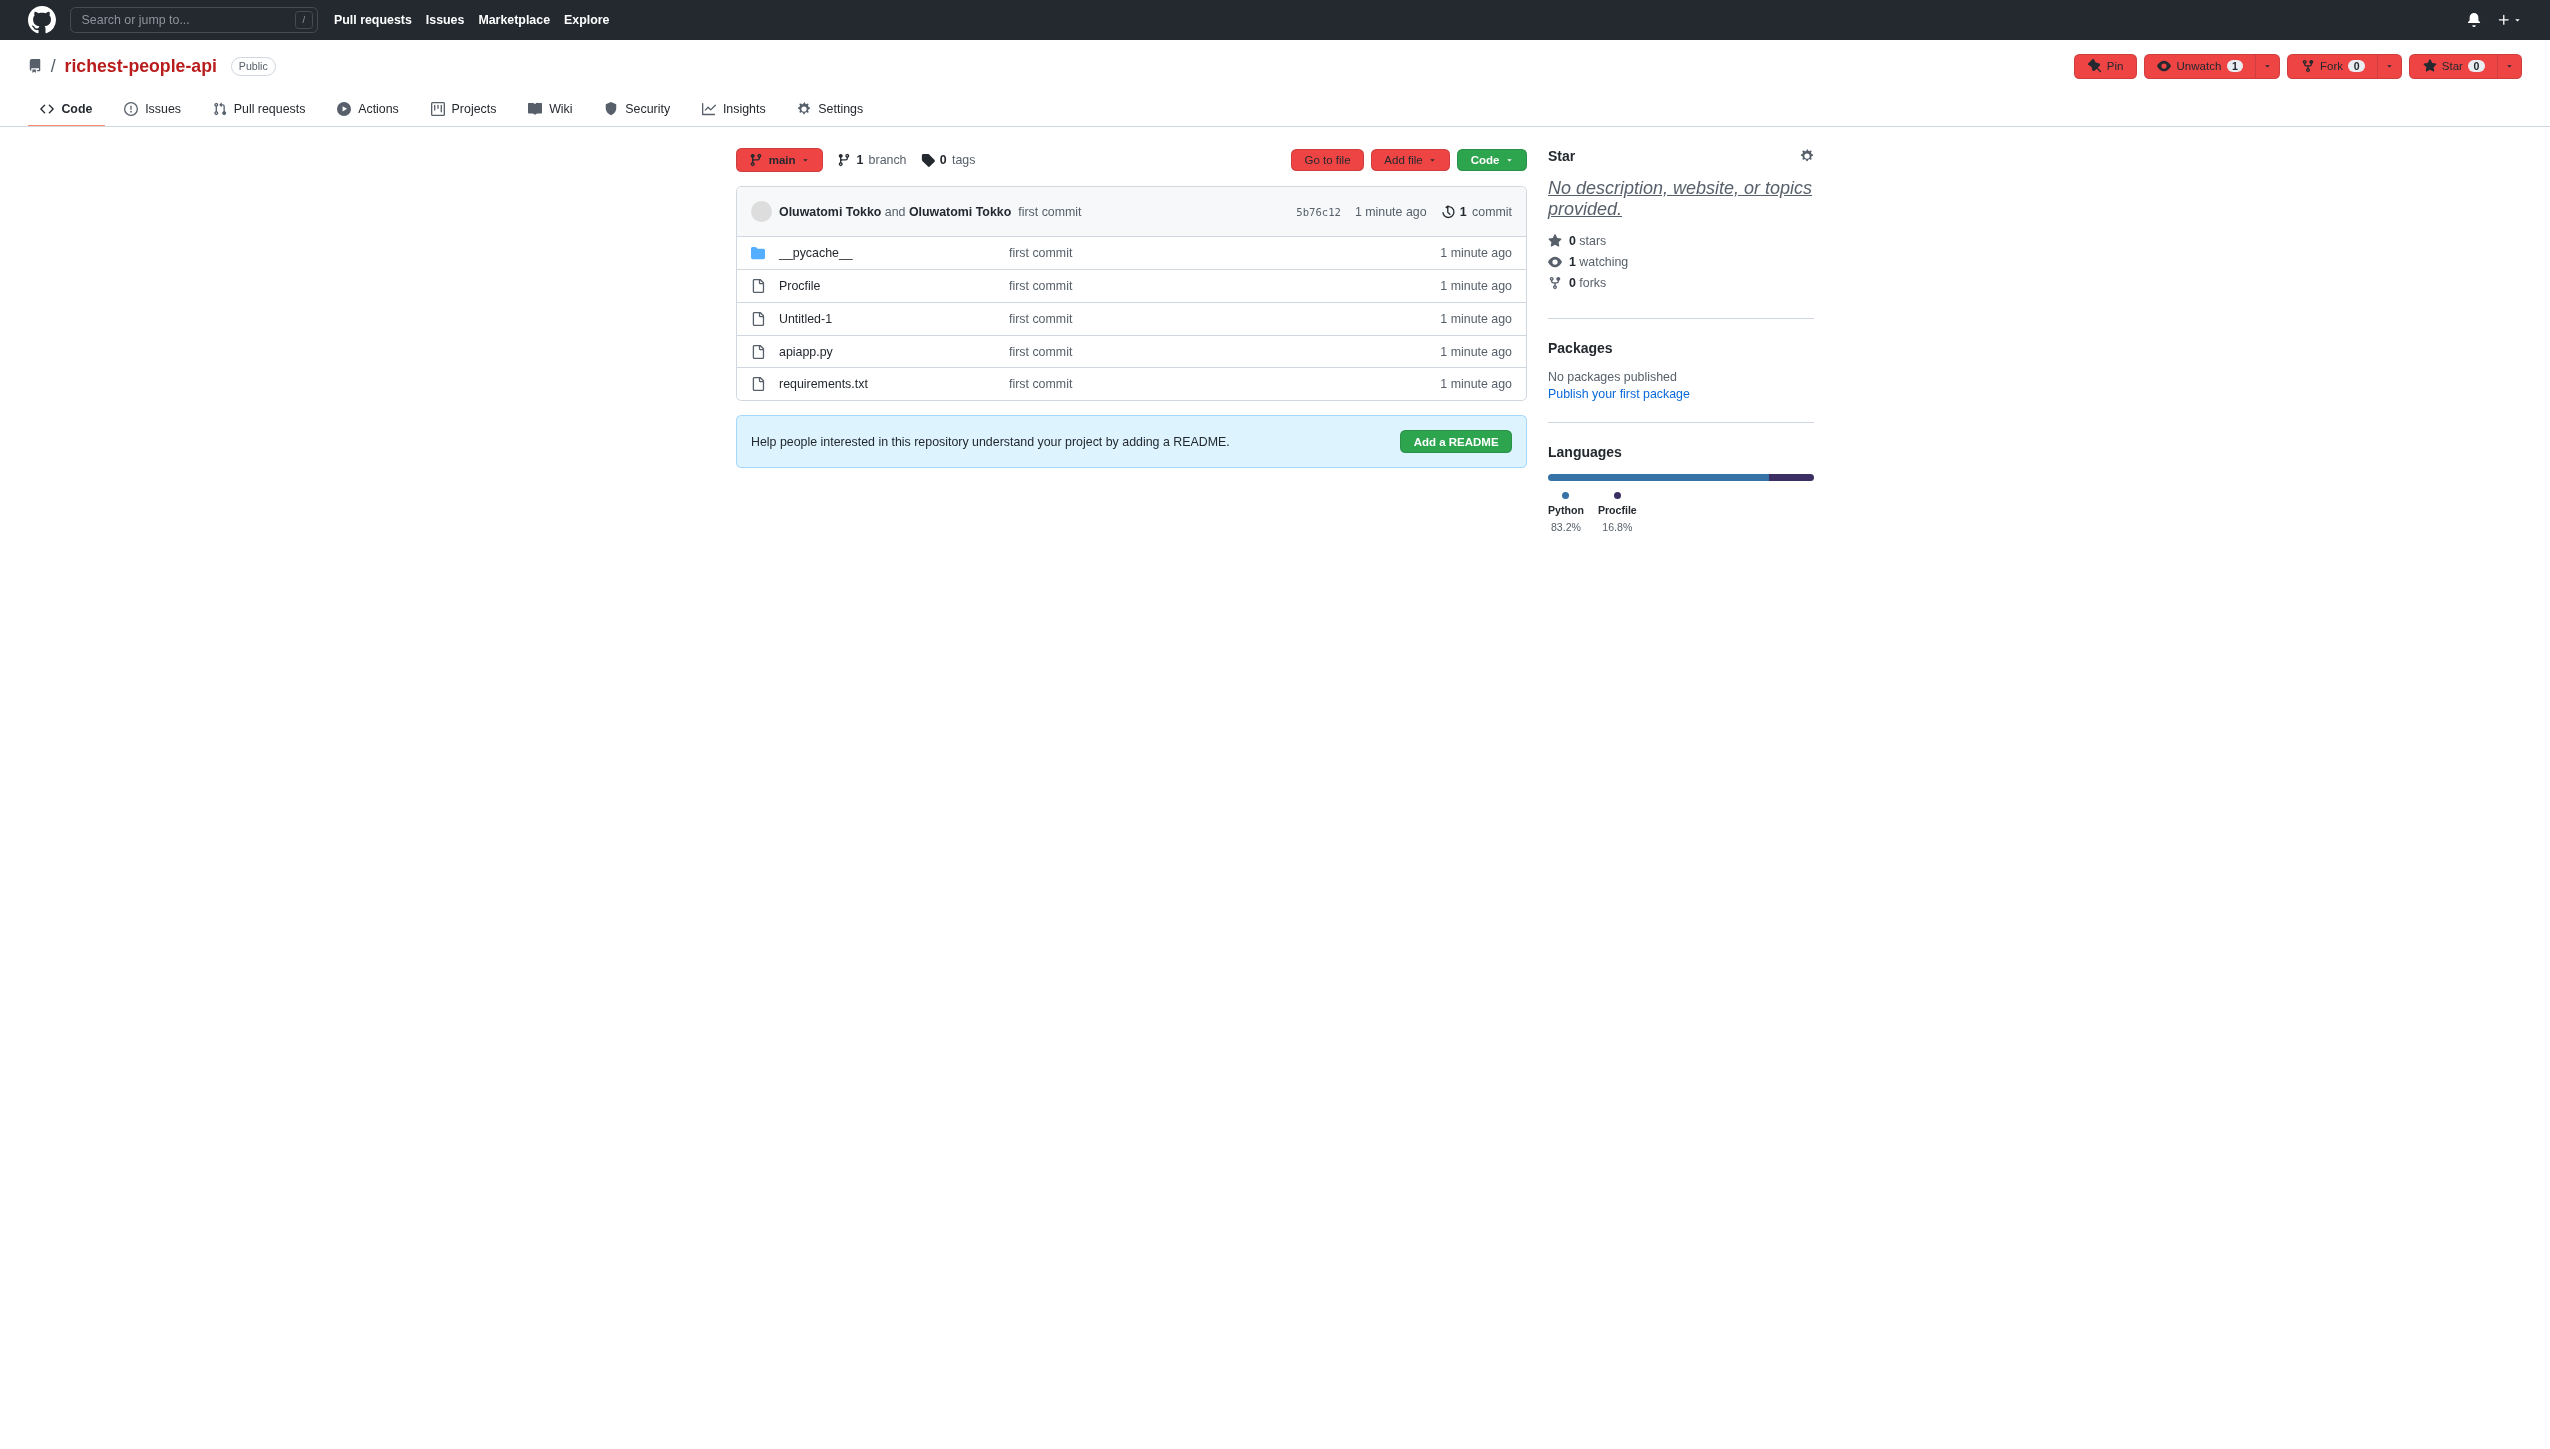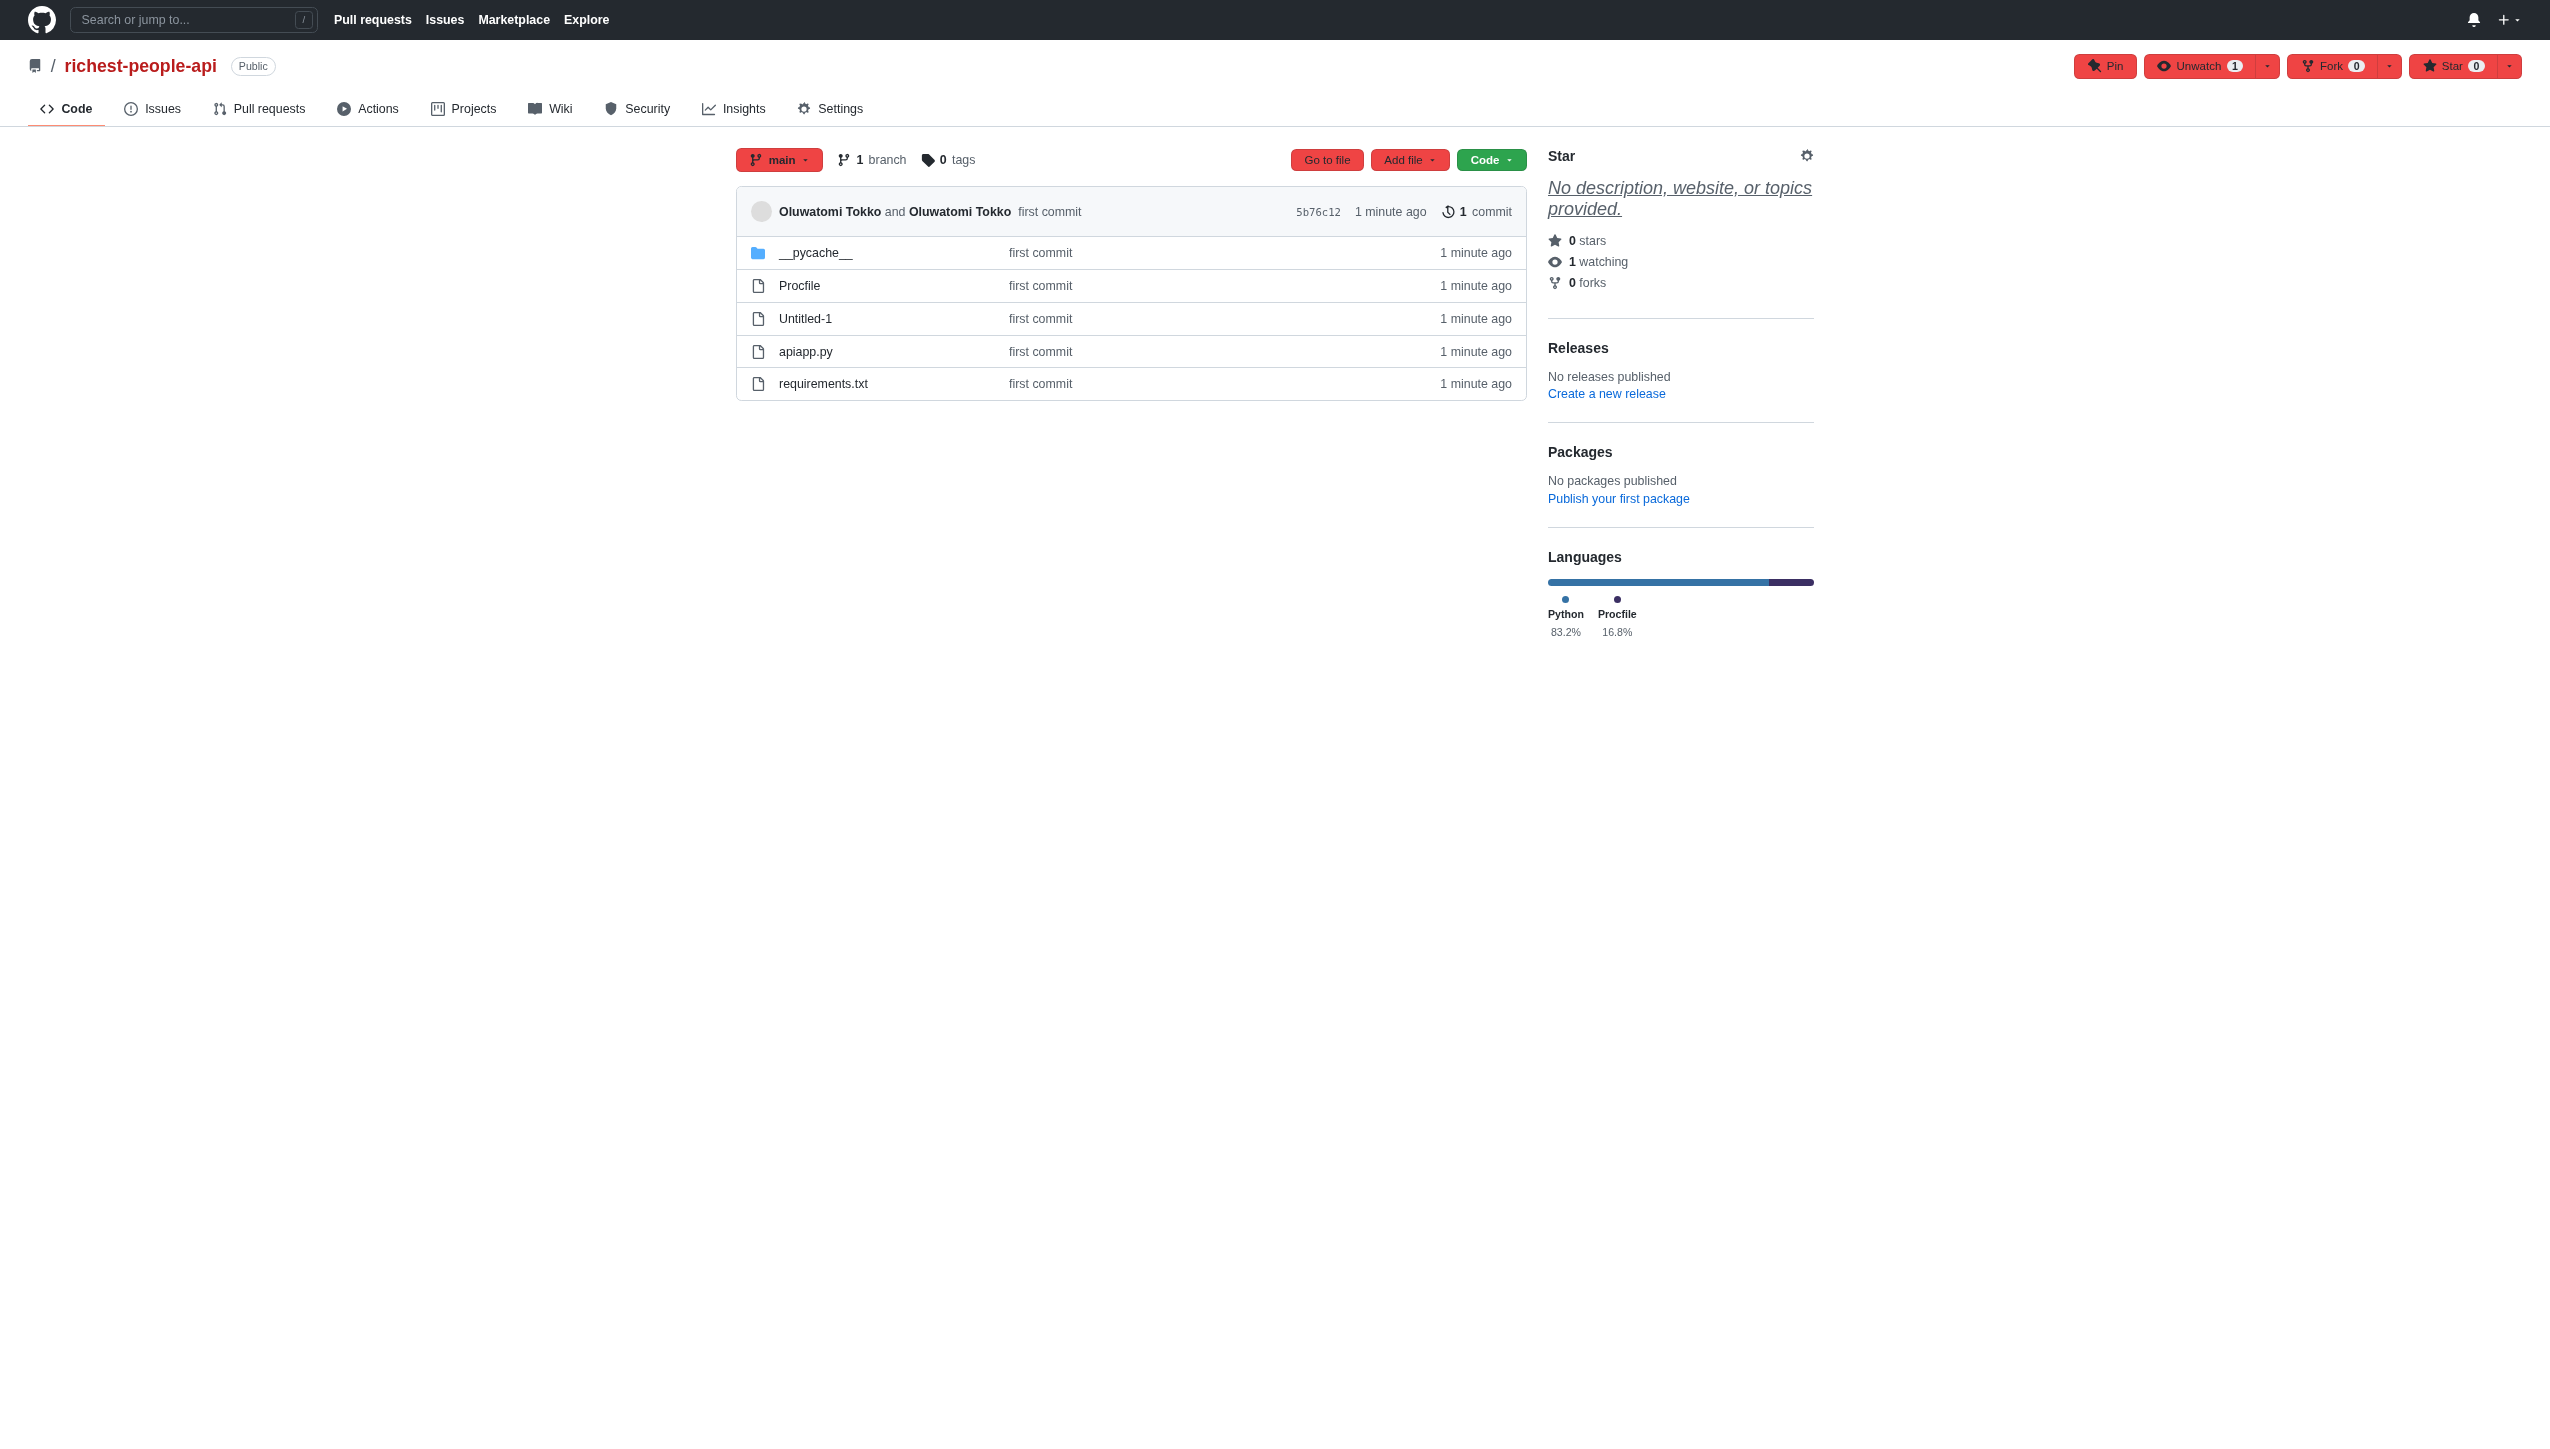--- a/index.html
+++ b/index.html
@@ -364,20 +364,24 @@
                 <path fill="#57606a" d="M2 1.75C2 .784 2.784 0 3.75 0h6.586c.464 0 .909.184 1.237.513l2.914 2.914c.329.328.513.773.513 1.237v9.586A1.75 1.75 0 0113.25 16h-9.5A1.75 1.75 0 012 14.25V1.75zm1.75-.25a.25.25 0 00-.25.25v12.5c0 .138.112.25.25.25h9.5a.25.25 0 00.25-.25V6h-2.75A1.75 1.75 0 019 4.25V1.5H3.75zm6.75.062V4.25c0 .138.112.25.25.25h2.688a.252.252 0 00-.011-.013l-2.914-2.914a.272.272 0 00-.013-.011z"></path>
               </svg>
             </span>
             <span class="name"><a>requirements.txt</a></span>
             <span class="msg">first commit</span>
             <span class="time">1 minute ago</span>
           </div>
         </div>
     </div>
 
+    <div class="readme-prompt">
+      <span>Help people interested in this repository understand your project by adding a README.</span>
+      <button class="btn btn-primary">Add a README</button>
+    </div>
 
   </div>
 
   <aside class="side-col">
     <div class="side-section">
       <h2 class="side-h">
         <span>Star</span>
         <span class="gear">
             <svg width="14" height="14" viewBox="0 0 16 16" class="octicon">
               <path d="M8 0a1 1 0 01.993.883L9 1v.589a6.5 6.5 0 012.09.866l.417-.417a1 1 0 011.497 1.32l-.083.094-.417.417A6.5 6.5 0 0113.411 6H14a1 1 0 01.117 1.993L14 8h-.589a6.5 6.5 0 01-.866 2.09l.417.417a1 1 0 01-1.32 1.497l-.094-.083-.417-.417A6.5 6.5 0 019 12.411V13a1 1 0 01-1.993.117L7 13v-.589a6.5 6.5 0 01-2.09-.866l-.417.417a1 1 0 01-1.497-1.32l.083-.094.417-.417A6.5 6.5 0 012.589 8H2a1 1 0 01-.117-1.993L2 6h.589a6.5 6.5 0 01.866-2.09l-.417-.417a1 1 0 011.32-1.497l.94.083.417.417A6.5 6.5 0 017 2.589V2a1 1 0 011-1zm0 5a3 3 0 100 6 3 3 0 000-6z"></path>
@@ -398,25 +402,20 @@
         <span><b>1</b> <span>watching</span></span>
       </a>
       <a class="side-stat">
         <svg width="14" height="14" viewBox="0 0 16 16" class="octicon">
             <path d="M5 3.25a.75.75 0 11-1.5 0 .75.75 0 011.5 0zm0 2.122a2.25 2.25 0 10-1.5 0v.878A2.25 2.25 0 005.75 8.5h1.5v2.128a2.251 2.251 0 101.5 0V8.5h1.5a2.25 2.25 0 002.25-2.25v-.878a2.25 2.25 0 10-1.5 0v.878a.75.75 0 01-.75.75h-4.5A.75.75 0 015 6.25v-.878zm3.75 7.378a.75.75 0 11-1.5 0 .75.75 0 011.5 0zm3-8.75a.75.75 0 100-1.5.75.75 0 000 1.5z"></path>
           </svg>
         <span><b>0</b> <span>forks</span></span>
       </a>
     </div>
 
-    <div class="side-section">
-      <h2 class="side-h">Releases</h2>
-      <p class="side-muted">No releases published</p>
-      <a class="side-link">Create a new release</a>
-    </div>
 
     <div class="side-section">
       <h2 class="side-h">Packages</h2>
       <p class="side-muted">No packages published</p>
       <a class="side-link">Publish your first package</a>
     </div>
 
     <div class="side-section">
       <h2 class="side-h">Languages</h2>
       <div class="lang-bar" id="lang-bar">

